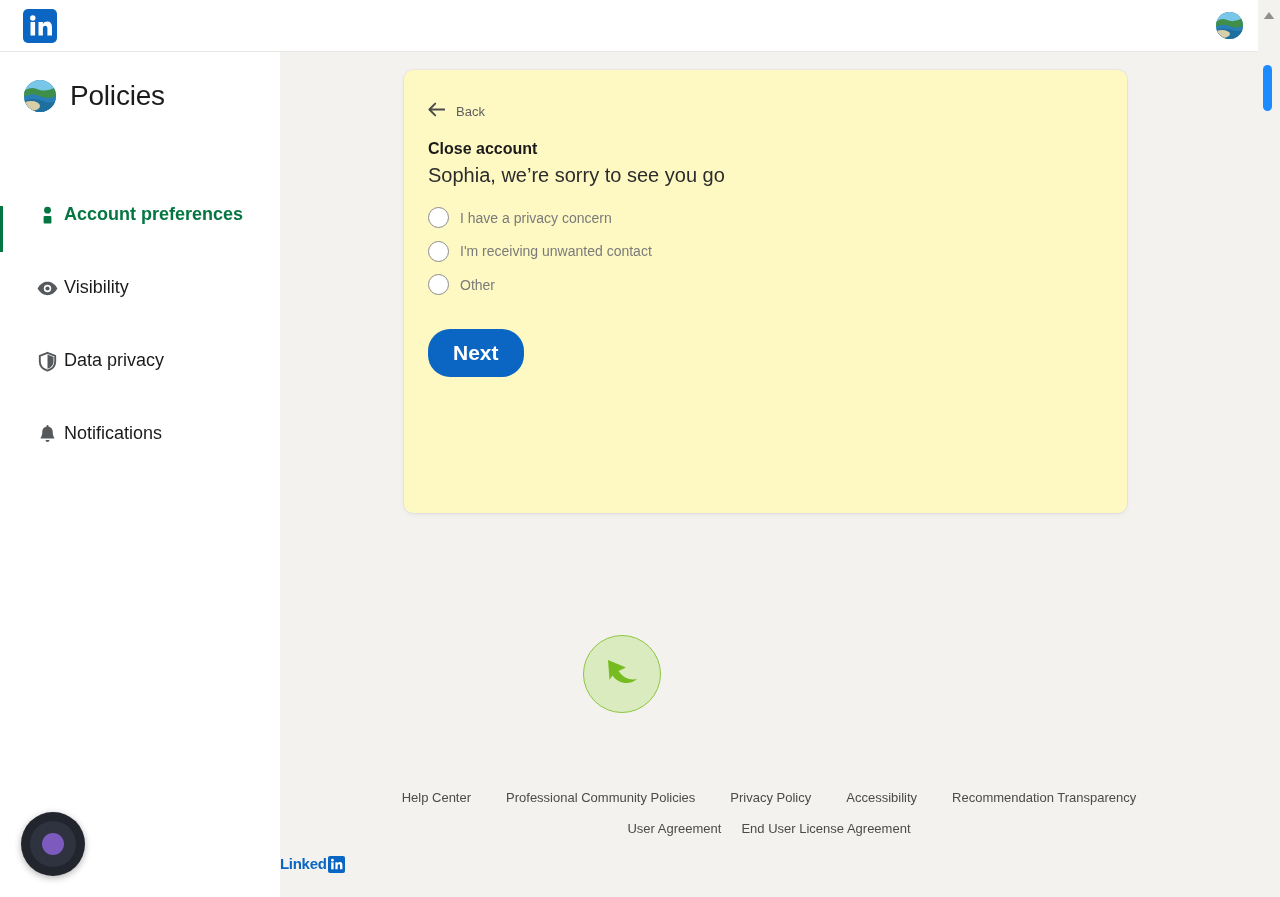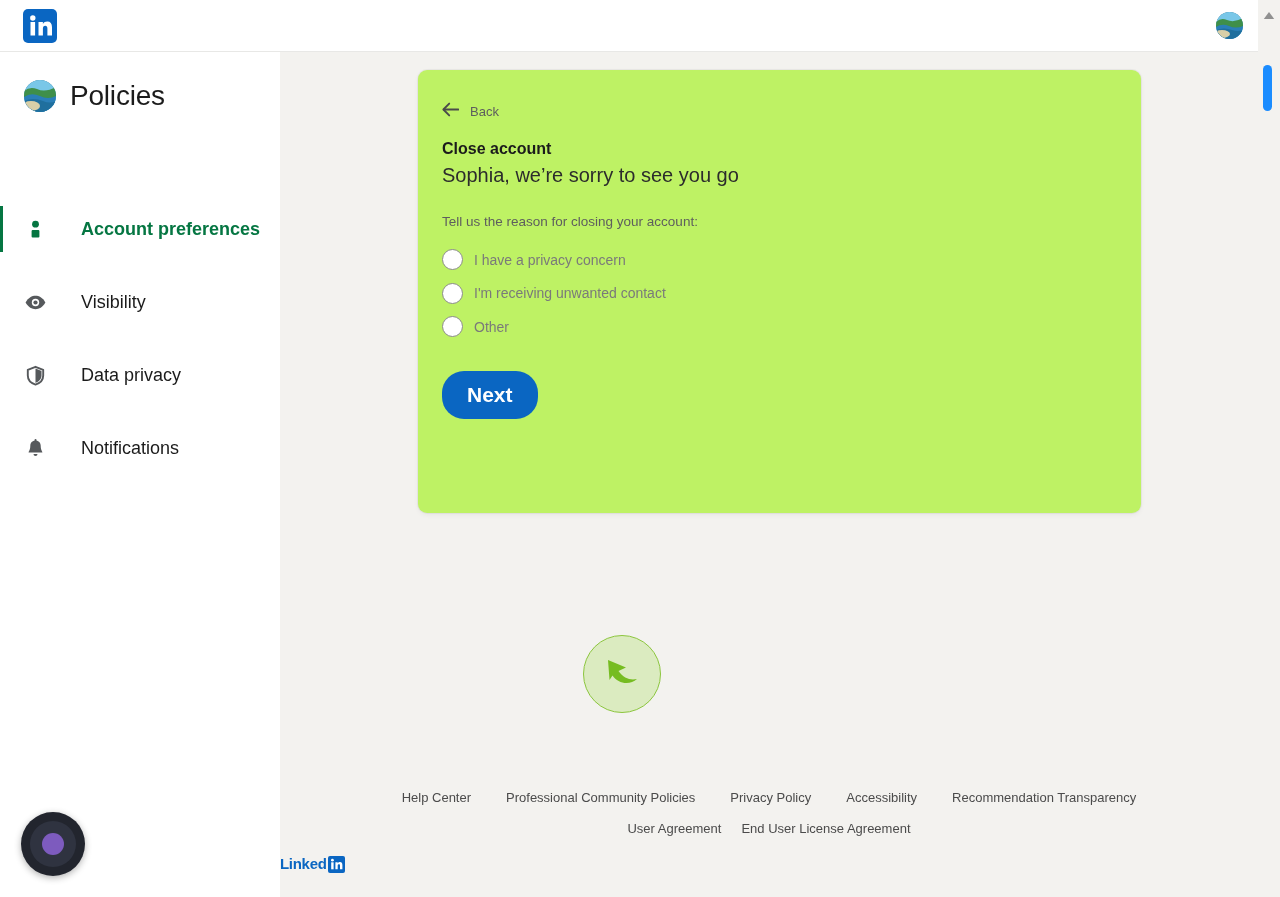--- a/index.html
+++ b/index.html
@@ -76,23 +76,22 @@
 
   #navlist {
     position: absolute;
     top: 152px; left: 0;
     width: 280px;
   }
   .navitem {
     position: relative;
     height: 50px;
     display: flex;
-    align-items: center;
-    padding-left: 24px;
-    gap: 34px;
+    padding-left: 36px;
+    gap: 5px;
     margin-bottom: 23px;
     cursor: pointer;
   }
   .navitem .nav-ico {
     width: 23px; height: 23px;
     display: flex;
     align-items: center;
     justify-content: center;
     flex: none;
   }
@@ -113,24 +112,24 @@
   #main {
     position: absolute;
     top: 52px; left: 280px;
     width: 978px;
     height: 845px;
     background: #f3f2ef;
   }
 
   #card {
     position: absolute;
-    left: 138px; top: 18px;
+    left: 124px; top: 18px;
     width: 723px;
     min-height: 443px;
-    background: #bef264;
+    background: #fef9c3;
     border-radius: 9px;
     box-shadow: 0 0 0 1px rgba(0,0,0,0.04), 0 2px 5px rgba(0,0,0,0.05);
     padding: 32px 24px 28px 24px;
   }
 
   #back-row {
     display: flex;
     align-items: center;
     gap: 11px;
     cursor: pointer;
@@ -388,21 +387,20 @@
         <svg width="17" height="15" viewBox="0 0 17 15">
           <path d="M7.2 1.6 L1.4 7.5 L7.2 13.4" fill="none" stroke="#4a4a4a" stroke-width="1.9" stroke-linecap="round" stroke-linejoin="round"></path>
           <line x1="1.8" y1="7.5" x2="16.3" y2="7.5" stroke="#4a4a4a" stroke-width="1.9" stroke-linecap="round"></line>
         </svg>
       </span>
       <span id="back-label">Back</span>
     </div>
 
     <div id="close-account-title">Close account</div>
     <div id="sorry-line">Sophia, we’re sorry to see you go</div>
-    <div id="reason-prompt">Tell us the reason for closing your account:</div>
 
     <div id="radio-group">
 
 
 
 
       <div class="radio-row">
         <span class="radio-dot"></span>
         <span class="radio-label">I have a privacy concern</span>
       </div>

